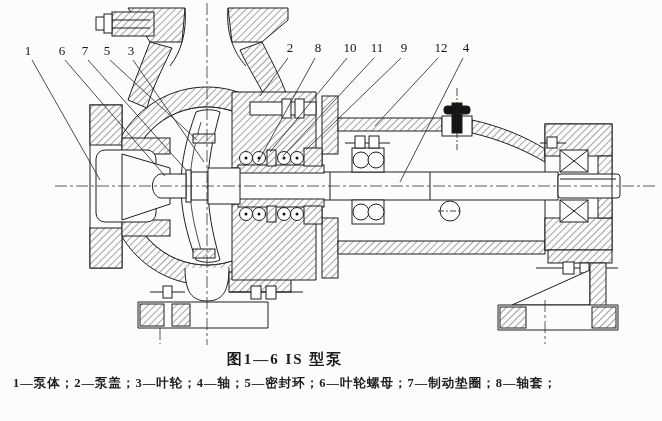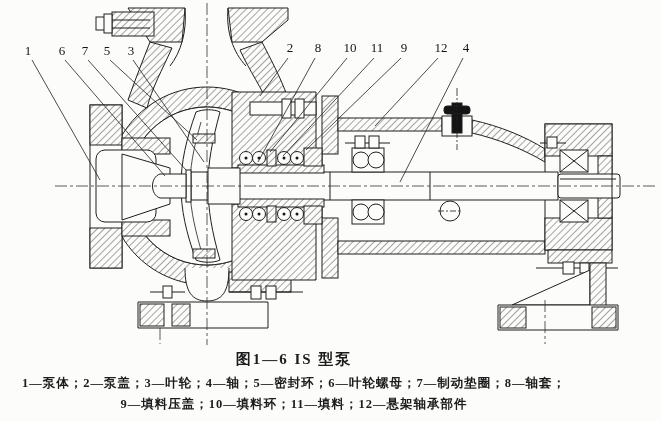--- a/index.html
+++ b/index.html
@@ -3,21 +3,21 @@
 <meta charset="utf-8">
 <style>
   html,body{margin:0;padding:0;background:#ffffff;}
   .page{
     width:662px;height:421px;position:relative;overflow:hidden;
     background:#fcfcfa;
     font-family:"Liberation Serif","DejaVu Serif",serif;
     color:#1c1c1c;
   }
   .drawing{position:absolute;left:0;top:0;}
-  .cap{position:absolute;left:13px;width:562px;text-align:center;white-space:nowrap;}
+  .cap{position:absolute;left:4px;width:562px;text-align:center;white-space:nowrap;}
   .cap-title{top:350px;font-size:15px;font-weight:bold;letter-spacing:2px;}
   .cap-line{font-size:12.5px;font-weight:700;letter-spacing:1px;}
   .cap-l1{top:375px;}
   .cap-l2{top:396px;}
   svg text.callout{font-size:13px;font-family:"Liberation Serif","DejaVu Serif",serif;fill:#141414;}
 </style>
 </head>
 <body>
 
 <div class="page">
@@ -228,15 +228,14 @@
       <text class="callout" x="350" y="52">10</text>
       <text class="callout" x="377" y="52">11</text>
       <text class="callout" x="404" y="52">9</text>
       <text class="callout" x="441" y="52">12</text>
       <text class="callout" x="466" y="52">4</text>
     </g>
   </svg>
 
   <div class="cap cap-title">图1—6 IS 型泵</div>
   <div class="cap cap-line cap-l1">1—泵体；2—泵盖；3—叶轮；4—轴；5—密封环；6—叶轮螺母；7—制动垫圈；8—轴套；</div>
-  <div class="cap cap-line cap-l2">9—填料压盖；10—填料环；11—填料；12—悬架轴承部件</div>
 
 </div>
 
 </body></html>

